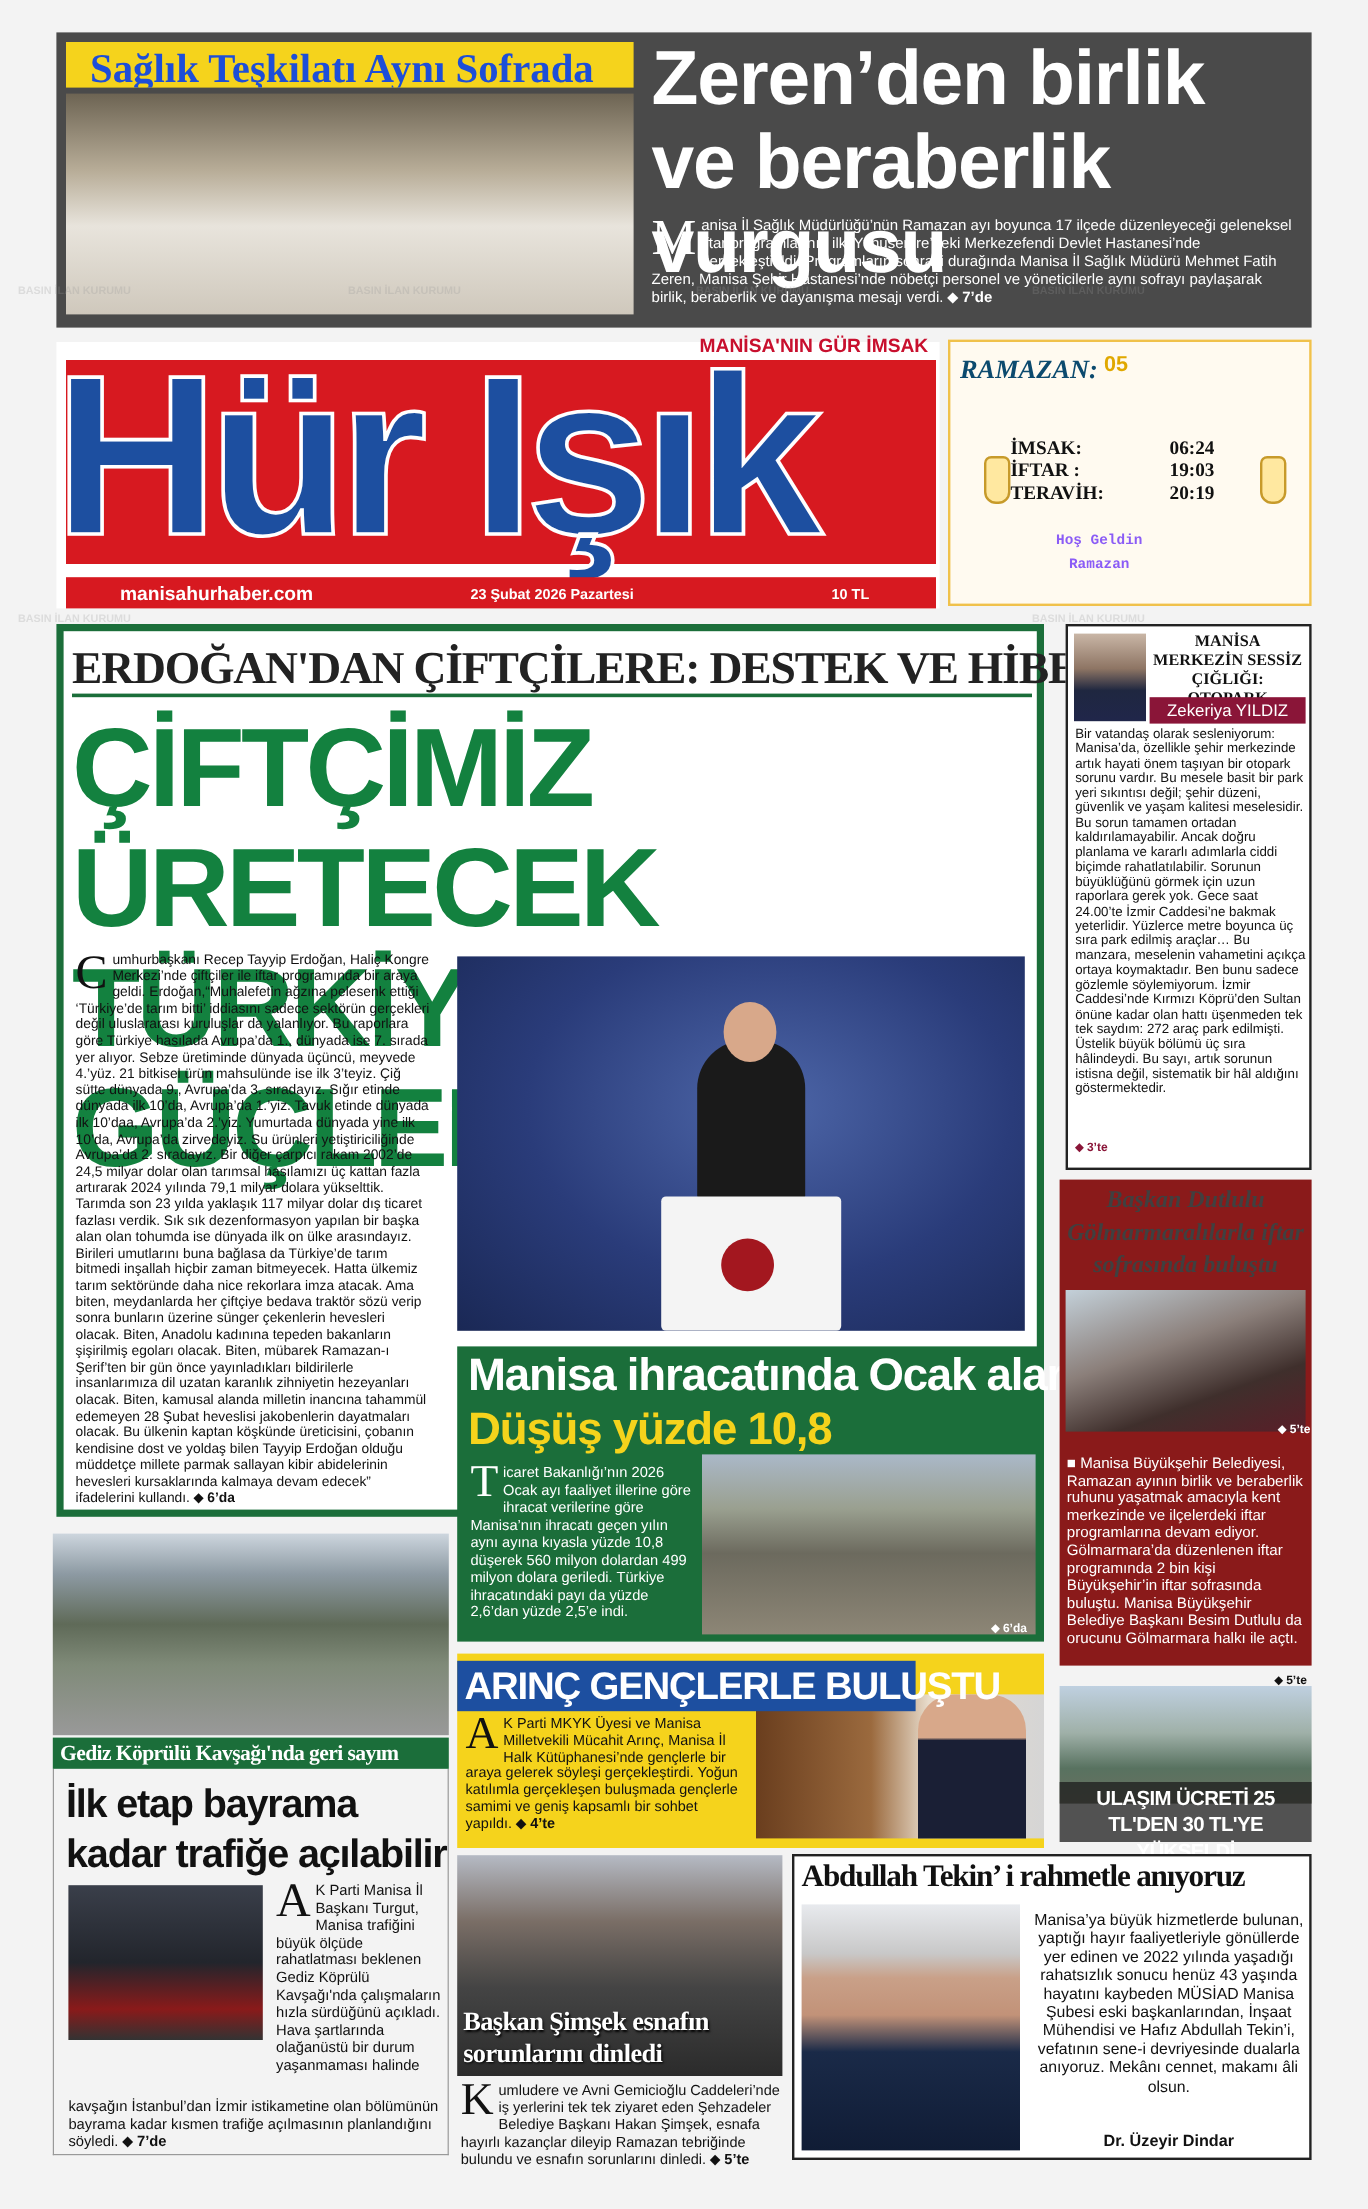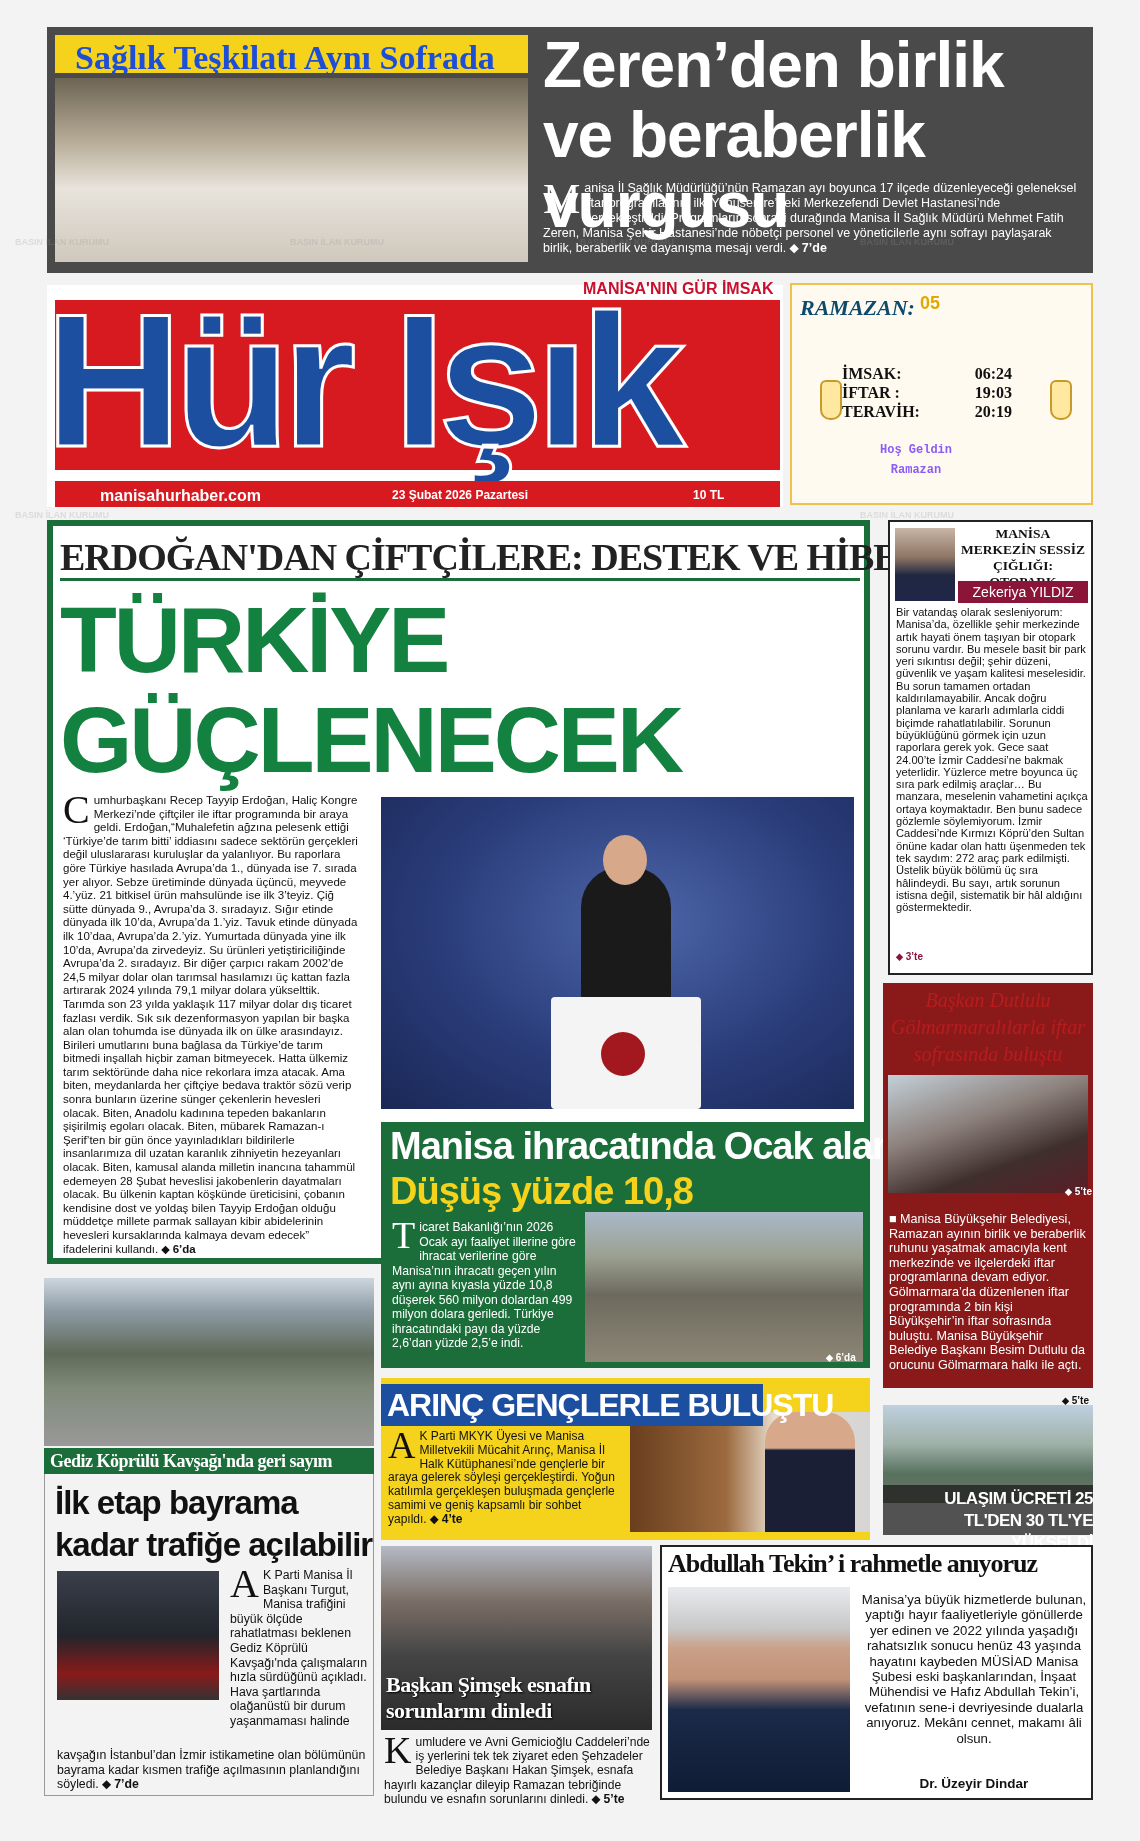--- a/index.html
+++ b/index.html
@@ -58,29 +58,29 @@
     
     #col-box { left: 888px; top: 520px; width: 205px; height: 455px; border: 2px solid #222; background: #fff; }
     #col-photo { left: 895px; top: 528px; width: 60px; height: 73px; background: linear-gradient(180deg,#c9b6a6 0%, #8e7564 40%, #1f2740 65%, #20264a 100%); }
     #col-title { left: 958px; top: 526px; width: 130px; text-align: center; font-size: 13.5px; line-height: 16px; font-weight: bold; font-family: "Liberation Serif", serif; }
     #col-author { left: 958px; top: 581px; width: 130px; height: 22px; background: #8a1538; color: #fff; font-size: 14px; line-height: 22px; text-align: center; }
     #col-body { left: 896px; top: 606px; width: 192px; font-size: 11.1px; line-height: 12.3px; color: #111; }
     #col-ref { left: 896px; top: 951px; font-size: 10px; font-weight: bold; color: #8a1538; }
 
     
     #dut-box { left: 883px; top: 983px; width: 210px; height: 405px; background: #8a1a1a; }
-    #dut-head { left: 888px; top: 987px; width: 200px; text-align: center; color: #b91c1c; font-size: 20px; line-height: 27px; font-weight: normal; font-style: italic; font-family: "Liberation Serif", serif; }
+    #dut-head { left: 888px; top: 987px; width: 200px; text-align: center; color: #404040; font-size: 20px; line-height: 27px; font-weight: bold; font-style: italic; font-family: "Liberation Serif", serif; }
     #dut-photo { left: 888px; top: 1075px; width: 200px; height: 118px; background: linear-gradient(160deg,#c3d0d9 0%,#8b7f7a 40%,#3f2f2c 70%,#5a1e28 100%); }
     #dut-body { left: 889px; top: 1212px; width: 198px; font-size: 12.6px; line-height: 14.6px; color: #fff; }
     #dut-ref { left: 1065px; top: 1186px; font-size: 10px; color: #fff; font-weight: bold; }
 
     
     #ul-ref { left: 1062px; top: 1395px; font-size: 10px; font-weight: bold; }
     #ul-photo { left: 883px; top: 1405px; width: 210px; height: 98px; background: linear-gradient(180deg,#bfd0e0 0%,#9fb0a8 40%,#587260 70%,#6c7060 100%); }
-    #ul-text { left: 883px; top: 1485px; width: 210px; height: 50px; background: rgba(28,28,28,0.75); color: #fff; font-size: 17px; line-height: 22px; font-weight: bold; text-align: right; padding-top: 3px; letter-spacing: -0.5px; }
+    #ul-text { left: 883px; top: 1485px; width: 210px; height: 50px; background: rgba(28,28,28,0.75); color: #fff; font-size: 17px; line-height: 22px; font-weight: bold; text-align: center; padding-top: 3px; letter-spacing: -0.5px; }
 
     
     #gediz-photo { left: 44px; top: 1278px; width: 330px; height: 168px; background: linear-gradient(180deg,#cdd6de 0%,#8d9aa3 20%,#5f6a58 45%,#7f8a78 65%,#999 100%); }
     #gediz-kicker { left: 44px; top: 1448px; width: 330px; height: 26px; background: #1b6e3a; color: #fff; font-size: 18px; line-height: 26px; padding-left: 6px; white-space: nowrap; font-family: "Liberation Serif", serif; font-weight: bold; letter-spacing: -0.5px; }
     #gediz-headline { left: 55px; top: 1482px; width: 320px; font-size: 33px; line-height: 42px; font-weight: bold; letter-spacing: -1px; }
     #gediz-photo2 { left: 57px; top: 1571px; width: 162px; height: 129px; background: linear-gradient(180deg,#3a3f4a 0%,#22252c 50%,#8a1a1a 80%,#333 100%); }
     #gediz-body1 { left: 230px; top: 1568px; width: 138px; font-size: 12.3px; line-height: 14.6px; }
     #gediz-body2 { left: 57px; top: 1748px; width: 315px; font-size: 12.3px; line-height: 14.6px; }
     #gediz-box { left: 44px; top: 1474px; width: 330px; height: 322px; border: 1px solid #999; border-top: none; }
 
@@ -144,20 +144,21 @@
   </div>
 <div id="ram-welcome" class="abs">
     <div>Hoş Geldin</div>
     <div>Ramazan</div>
   </div>
 
 <div id="main-box" class="abs"></div>
 <div id="main-kicker" class="abs">ERDOĞAN'DAN ÇİFTÇİLERE: DESTEK VE HİBE BİZDEN</div>
 <div id="main-kicker-line" class="abs"></div>
 <div id="main-headline" class="abs">
+  <div>ÇİFTÇİMİZ ÜRETECEK</div>
   <div>TÜRKİYE GÜÇLENECEK</div>
 </div>
 <div id="main-body" class="abs">
   <span class="dropcap" style="font-size:40px;line-height:32px">C</span><span>umhurbaşkanı Recep Tayyip Erdoğan, Haliç Kongre Merkezi’nde çiftçiler ile iftar programında bir araya geldi. Erdoğan,“Muhalefetin ağzına pelesenk ettiği ‘Türkiye’de tarım bitti’ iddiasını sadece sektörün gerçekleri değil uluslararası kuruluşlar da yalanlıyor. Bu raporlara göre Türkiye hasılada Avrupa’da 1., dünyada ise 7. sırada yer alıyor. Sebze üretiminde dünyada üçüncü, meyvede 4.’yüz. 21 bitkisel ürün mahsulünde ise ilk 3’teyiz. Çiğ sütte dünyada 9., Avrupa’da 3. sıradayız. Sığır etinde dünyada ilk 10’da, Avrupa’da 1.’yiz. Tavuk etinde dünyada ilk 10’daa, Avrupa’da 2.’yiz. Yumurtada dünyada yine ilk 10’da, Avrupa’da zirvedeyiz. Su ürünleri yetiştiriciliğinde Avrupa’da 2. sıradayız. Bir diğer çarpıcı rakam 2002’de 24,5 milyar dolar olan tarımsal hasılamızı üç kattan fazla artırarak 2024 yılında 79,1 milyar dolara yükselttik. Tarımda son 23 yılda yaklaşık 117 milyar dolar dış ticaret fazlası verdik. Sık sık dezenformasyon yapılan bir başka alan olan tohumda ise dünyada ilk on ülke arasındayız. Birileri umutlarını buna bağlasa da Türkiye’de tarım bitmedi inşallah hiçbir zaman bitmeyecek. Hatta ülkemiz tarım sektöründe daha nice rekorlara imza atacak. Ama biten, meydanlarda her çiftçiye bedava traktör sözü verip sonra bunların üzerine sünger çekenlerin hevesleri olacak. Biten, Anadolu kadınına tepeden bakanların şişirilmiş egoları olacak. Biten, mübarek Ramazan-ı Şerif’ten bir gün önce yayınladıkları bildirilerle insanlarımıza dil uzatan karanlık zihniyetin hezeyanları olacak. Biten, kamusal alanda milletin inancına tahammül edemeyen 28 Şubat heveslisi jakobenlerin dayatmaları olacak. Bu ülkenin kaptan köşkünde üreticisini, çobanın kendisine dost ve yoldaş bilen Tayyip Erdoğan olduğu müddetçe millete parmak sallayan kibir abidelerinin hevesleri kursaklarında kalmaya devam edecek” ifadelerini kullandı.</span> <span class="ref">⬥ 6’da</span>
 </div>
 <div id="main-photo" class="abs">
   <div class="person"></div>
   <div class="head"></div>
   <div class="podium"></div>
   <div class="emblem"></div>

